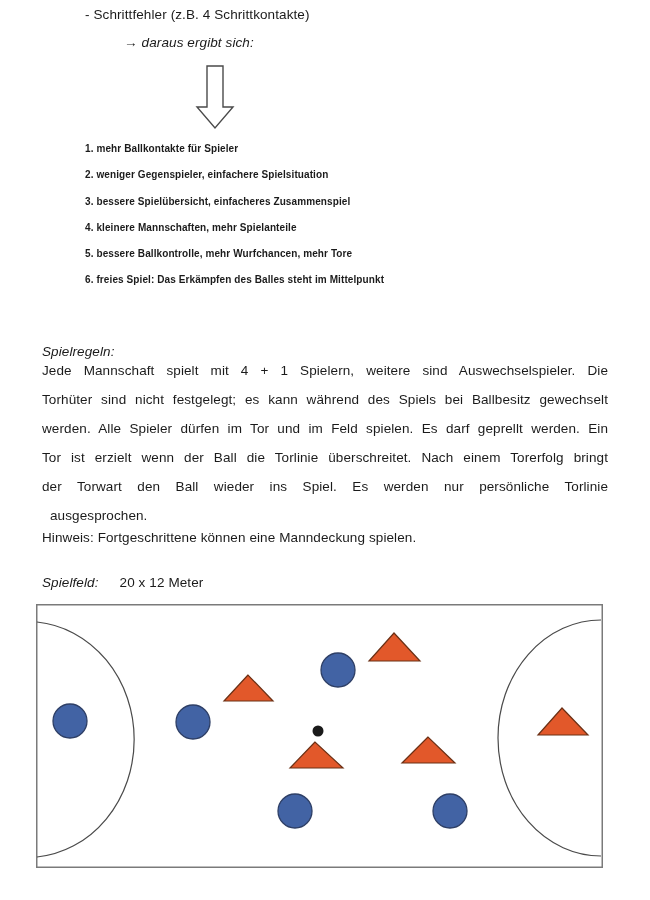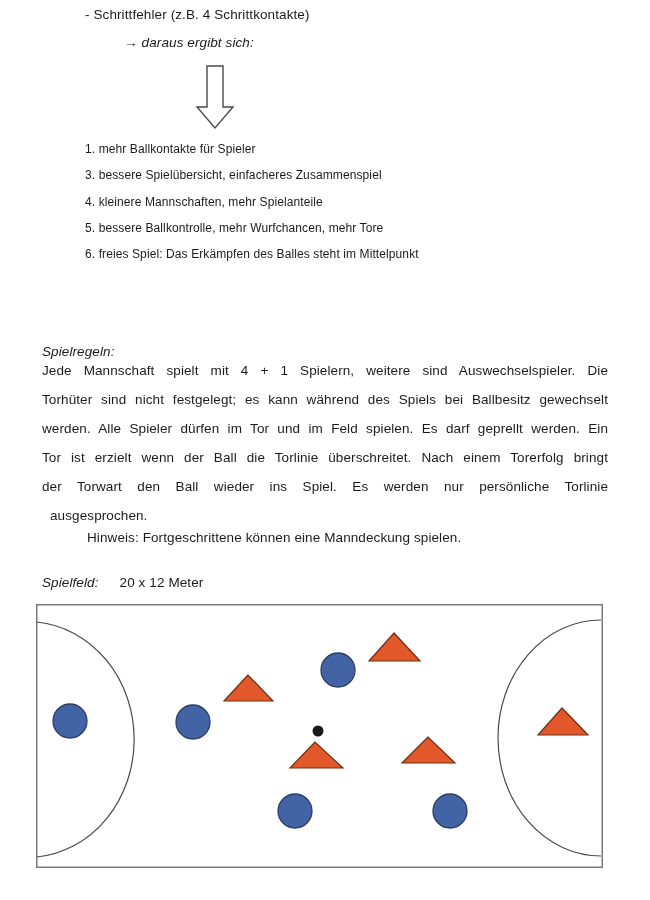--- a/index.html
+++ b/index.html
@@ -11,30 +11,30 @@
   .t{font-size:13.5px;letter-spacing:0.1px;white-space:nowrap;}
   .italic{font-style:italic;}
 
   #header-line1{left:85px;top:7px;}
   #header-line2{left:124px;top:35px;}
   #header-line2 .right-arrow{font-style:normal;margin-right:4px;}
 
   #down-arrow{left:190px;top:62px;}
 
   #benefit-list{left:85px;top:136px;}
-  #benefit-list .list-item{font-size:12px;line-height:26.3px;letter-spacing:0.1px;white-space:nowrap;}
+  #benefit-list .list-item{font-size:10px;line-height:26.3px;letter-spacing:0.1px;white-space:nowrap;font-weight:bold;}
 
   #rules-heading{left:42px;top:344px;}
   #rules-body{left:42px;top:357px;width:566px;}
   #rules-body .rule-line{
     font-size:13.5px;line-height:28.9px;letter-spacing:0.1px;
     text-align:justify;text-align-last:justify;
   }
   #rules-body .rule-line:last-child{text-align-last:left;margin-left:8px;}
-  #rules-note{left:42px;top:530px;margin-left:45px;}
+  #rules-note{left:42px;top:530px;}
 
   #field-caption{left:42px;top:575px;}
   #field-caption .caption-value{font-style:normal;margin-left:21px;}
 
   #playfield{left:36px;top:604px;}
 
   .field-label{top:900px;font-size:17px;font-weight:bold;white-space:nowrap;}
   #label-torraum-left{left:41px;}
   #label-center{left:283px;transform:translateX(-50%);text-align:right;}
   #label-torraum-right{left:493px;transform:translateX(-50%);}
@@ -49,20 +49,21 @@
   <div class="abs t italic" id="header-line2">
     <span class="right-arrow">→</span><span>daraus ergibt sich:</span>
   </div>
 
   <svg class="abs" id="down-arrow" width="50" height="72" viewBox="0 0 50 72">
     <polygon points="17,4 33,4 33,45 43,45 25,66 7,45 17,45" fill="#ffffff" stroke="#4a4a4a" stroke-width="1.4"></polygon>
   </svg>
 
   <div class="abs" id="benefit-list">
       <div class="list-item">1. mehr Ballkontakte für Spieler</div>
+      <div class="list-item">2. weniger Gegenspieler, einfachere Spielsituation</div>
       <div class="list-item">3. bessere Spielübersicht, einfacheres Zusammenspiel</div>
       <div class="list-item">4. kleinere Mannschaften, mehr Spielanteile</div>
       <div class="list-item">5. bessere Ballkontrolle, mehr Wurfchancen, mehr Tore</div>
       <div class="list-item">6. freies Spiel: Das Erkämpfen des Balles steht im Mittelpunkt</div>
     </div>
 
   <div class="abs t italic" id="rules-heading">Spielregeln:</div>
 
   <div class="abs" id="rules-body">
       <div class="rule-line">Jede Mannschaft spielt mit 4 + 1 Spielern, weitere sind Auswechselspieler. Die</div>

